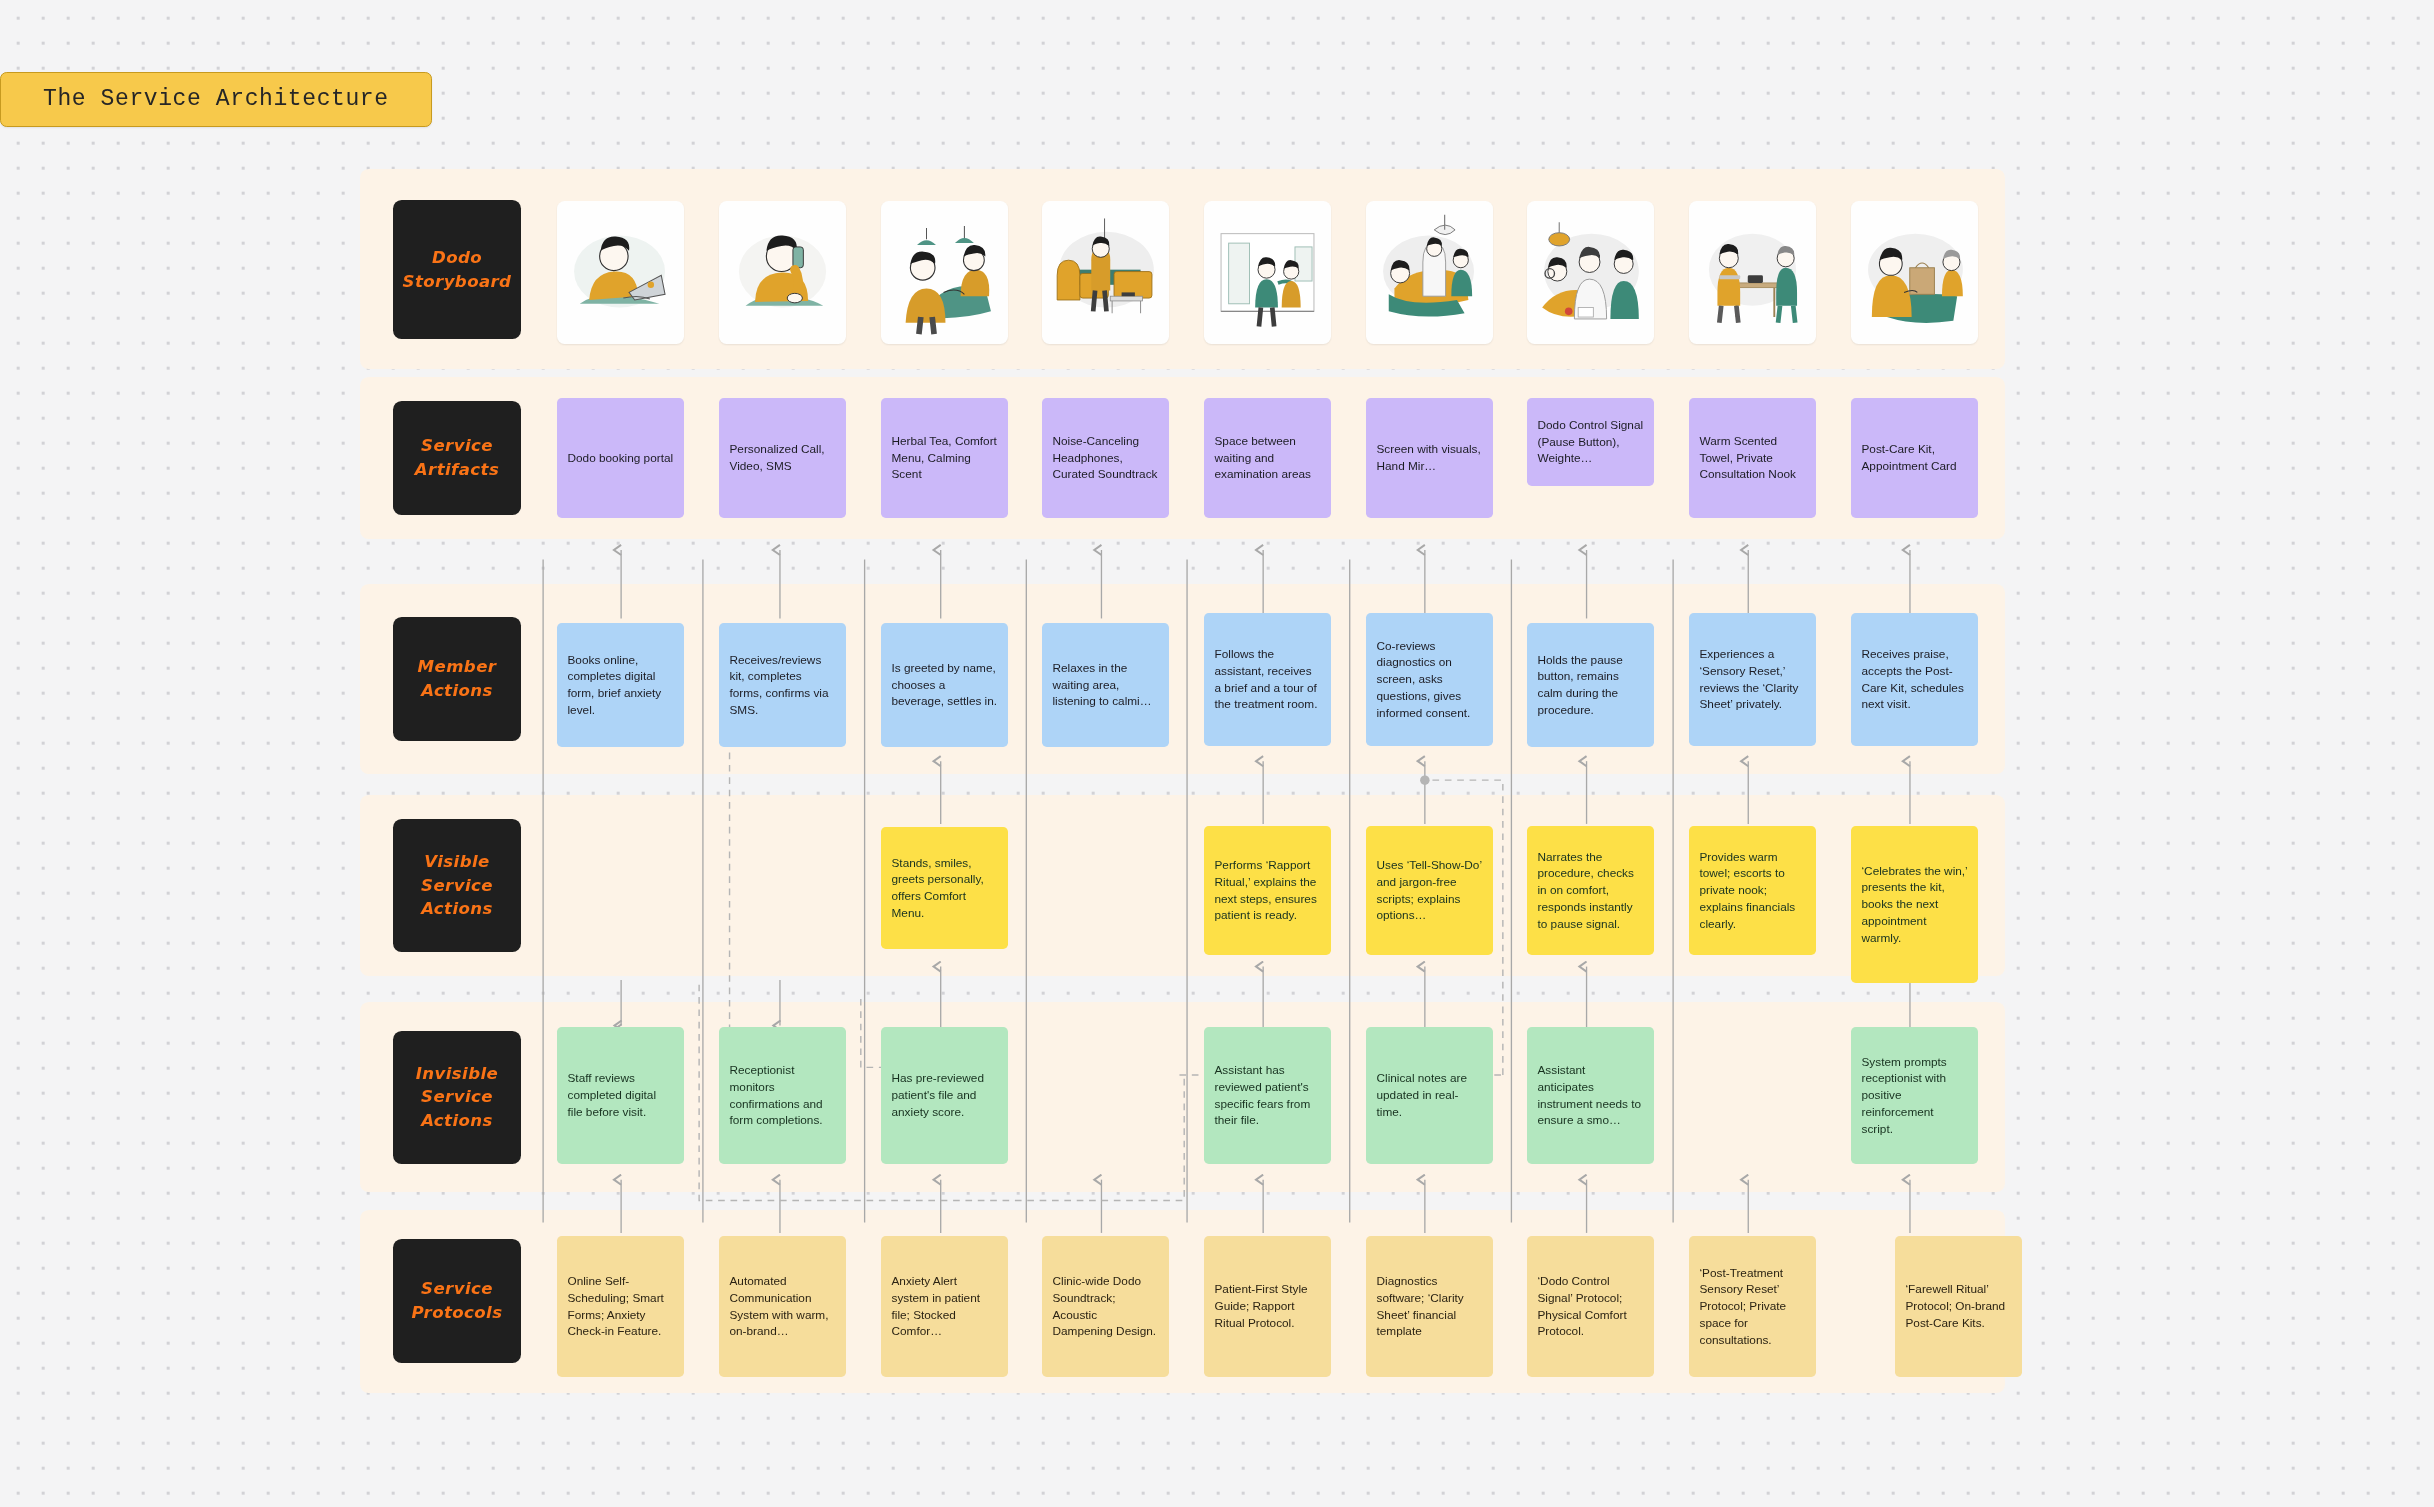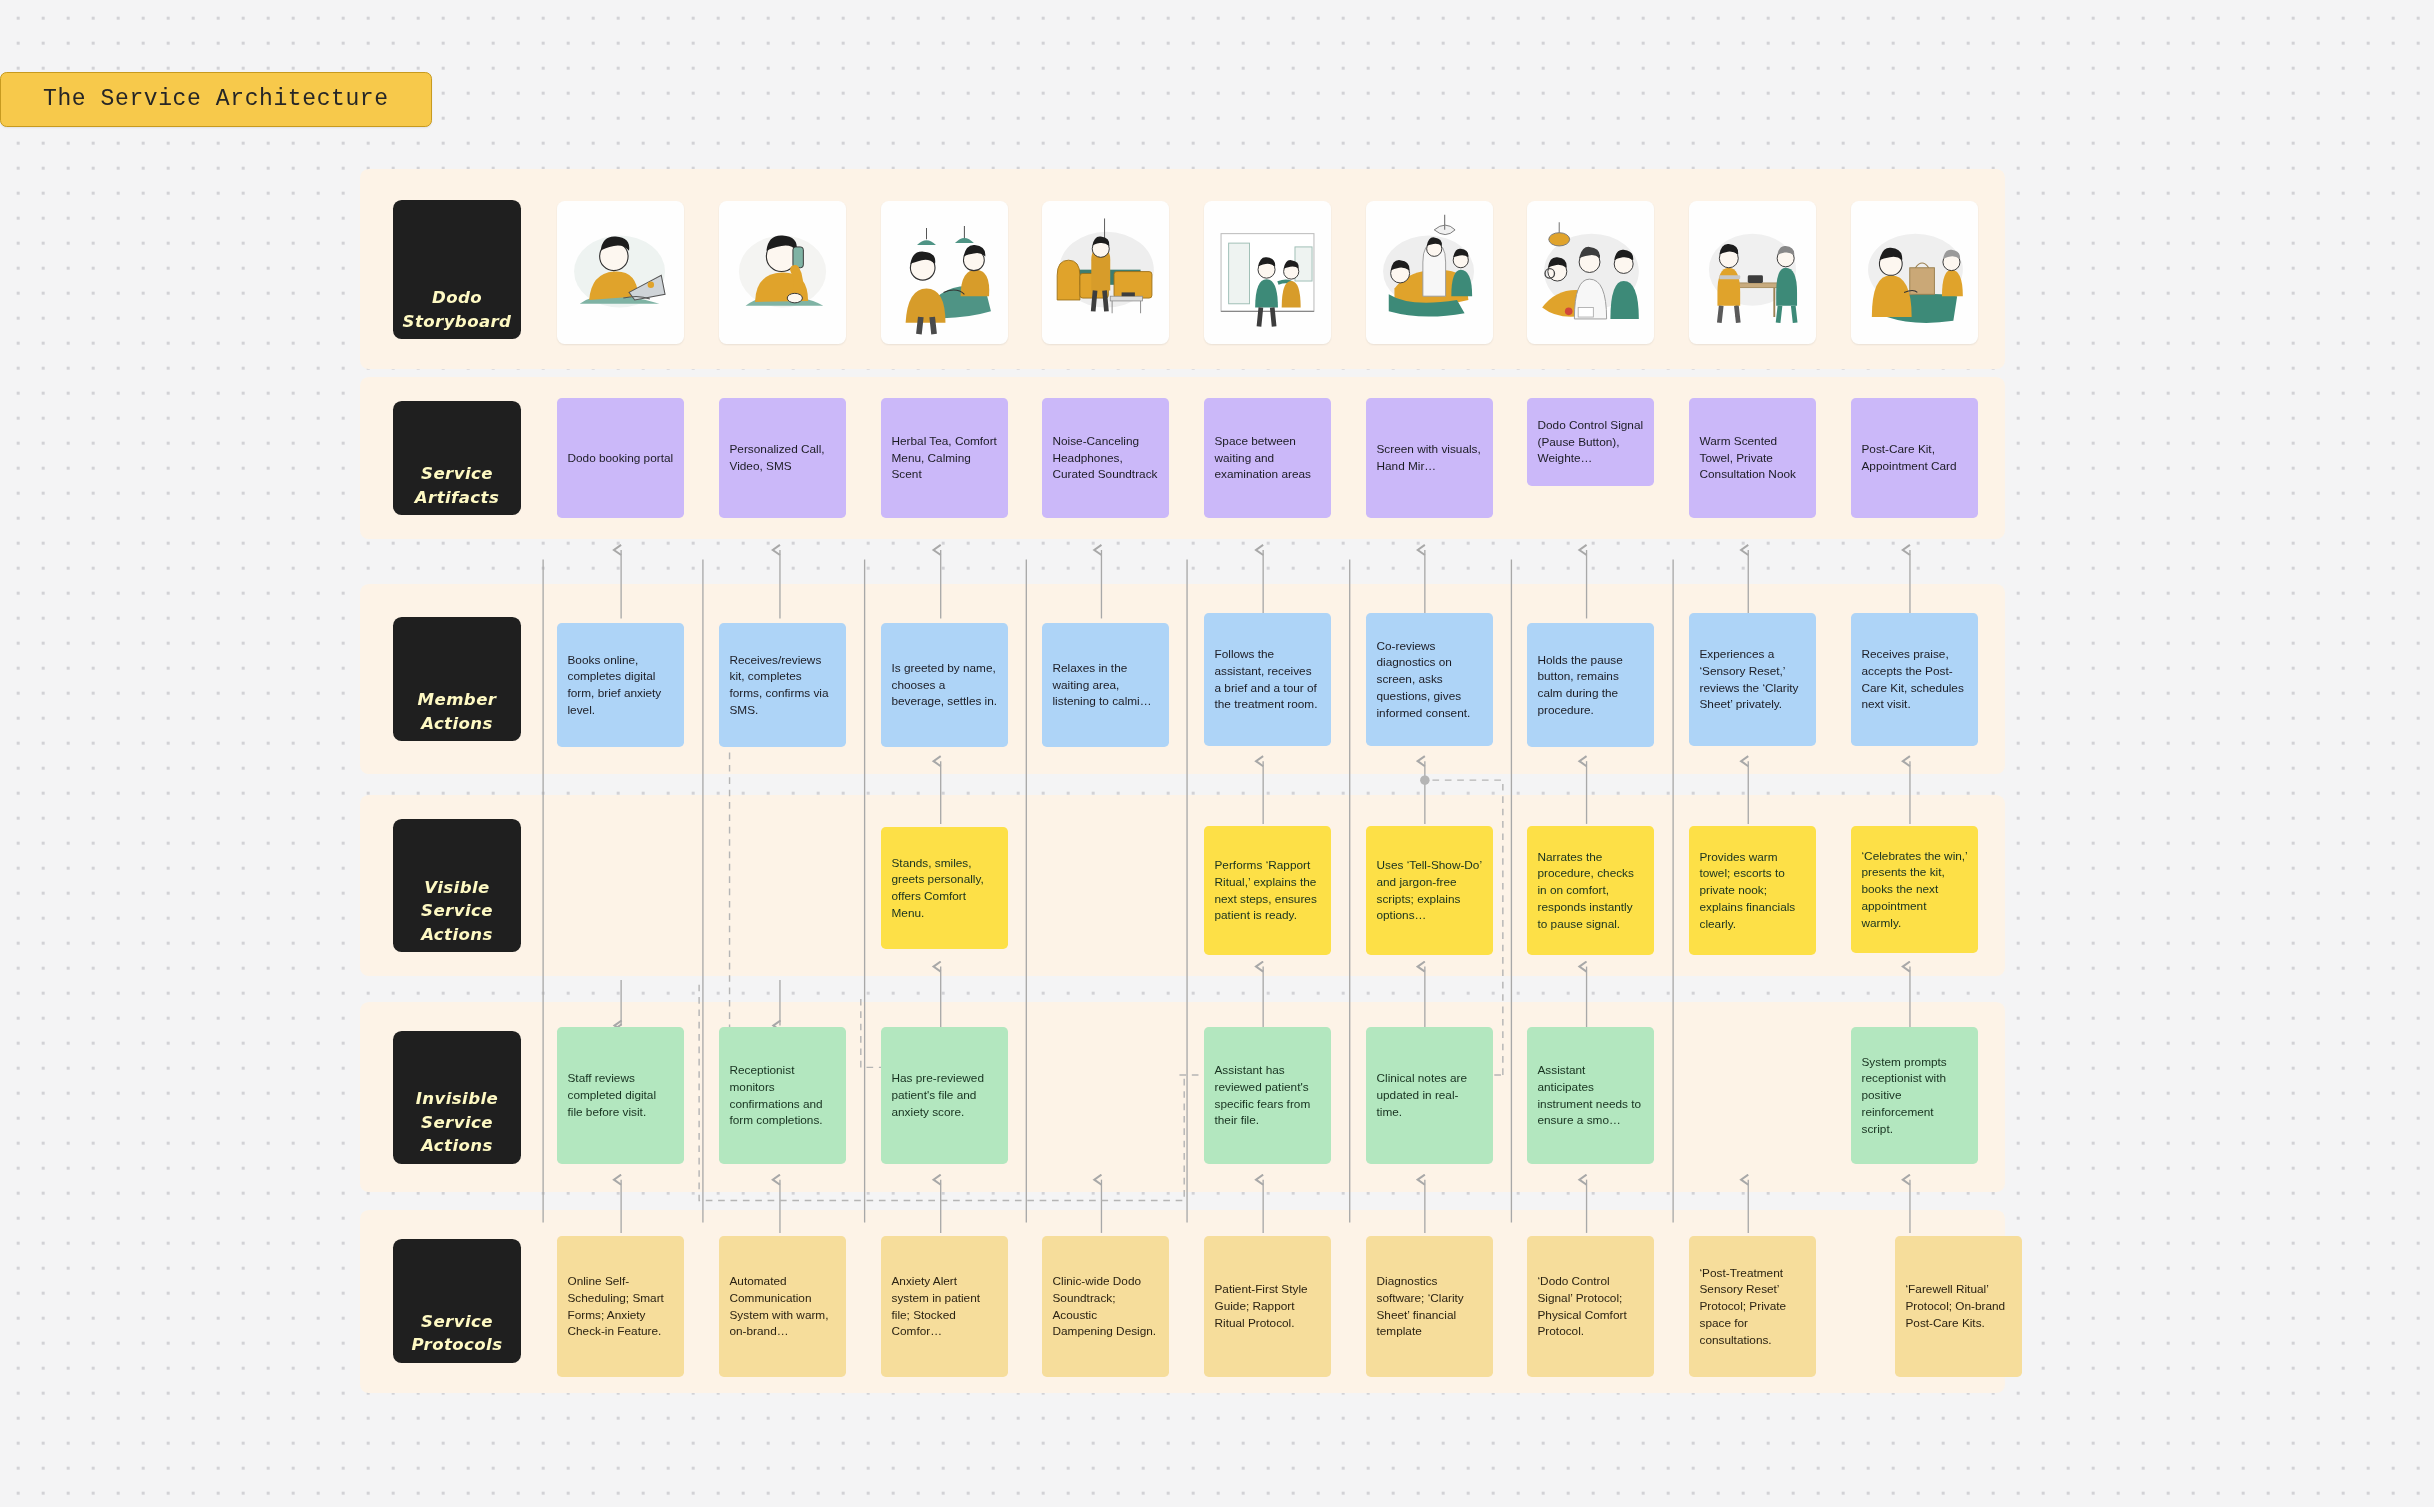--- a/index.html
+++ b/index.html
@@ -41,22 +41,22 @@
   }
   .band-inner{ position:relative; width:100%; height:100%; }
 
   
   .rowlabel{
     position:absolute;
     left:33px;
     width:128px;
     background:#1f1f1f;
     border-radius:8.6px;
-    color:#fef9c3;
-    display:flex; align-items:flex-end; justify-content:center;
+    color:#f97316;
+    display:flex; align-items:center; justify-content:center;
     text-align:center;
     font-family:"DejaVu Sans", sans-serif;
     font-style:italic;
     font-weight:bold;
     font-size:16.6px;
     line-height:1.42;
     letter-spacing:0.4px;
     padding:5.7px;
   }
 
@@ -437,21 +437,21 @@
   </div>
 <div class="card c-visible" style="left:1366px;top:826px;height:129px">
     <span>Uses ‘Tell-Show-Do’ and jargon-free scripts; explains options…</span>
   </div>
 <div class="card c-visible" style="left:1527px;top:826px;height:129px">
     <span>Narrates the procedure, checks in on comfort, responds instantly to pause signal.</span>
   </div>
 <div class="card c-visible" style="left:1689px;top:826px;height:129px">
     <span>Provides warm towel; escorts to private nook; explains financials clearly.</span>
   </div>
-<div class="card c-visible" style="left:1851px;top:826px;height:127px">
+<div class="card c-visible" style="left:1851px;top:826px;height:157px">
     <span>‘Celebrates the win,’ presents the kit, books the next appointment warmly.</span>
   </div>
 
 <div class="card c-invis" style="left:557px;top:1027px;height:137px">
     <span>Staff reviews completed digital file before visit.</span>
   </div>
 <div class="card c-invis" style="left:719px;top:1027px;height:137px">
     <span>Receptionist monitors confirmations and form completions.</span>
   </div>
 <div class="card c-invis" style="left:881px;top:1027px;height:137px">

